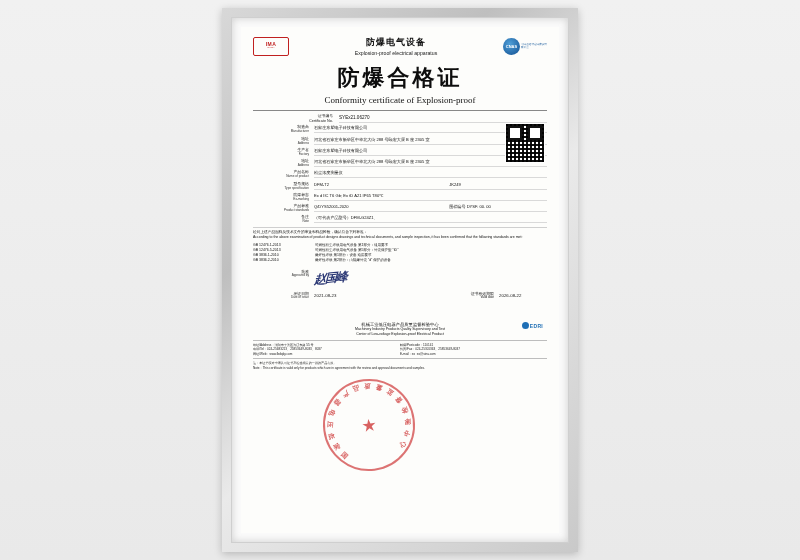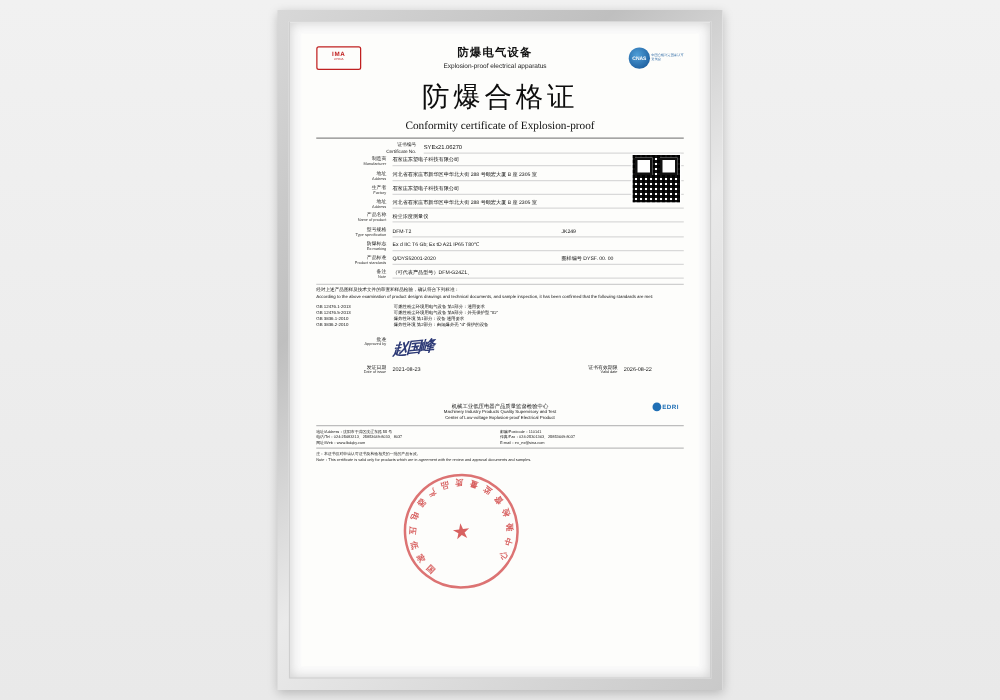--- a/index.html
+++ b/index.html
@@ -109,21 +109,21 @@
     max-width: 26px;
   }
 
   
   .main-title {
     text-align: center;
     margin-top: 4px;
   }
   .main-title .cn {
     font-size: 22px;
-    font-weight: normal;
+    font-weight: bold;
     letter-spacing: 3px;
     color: #0d0d0d;
     font-family: "DejaVu Sans", sans-serif;
   }
   .main-title .en {
     font-size: 9px;
     font-weight: normal;
     color: #111;
     font-family: "Liberation Serif", serif;
     margin-top: 2px;

